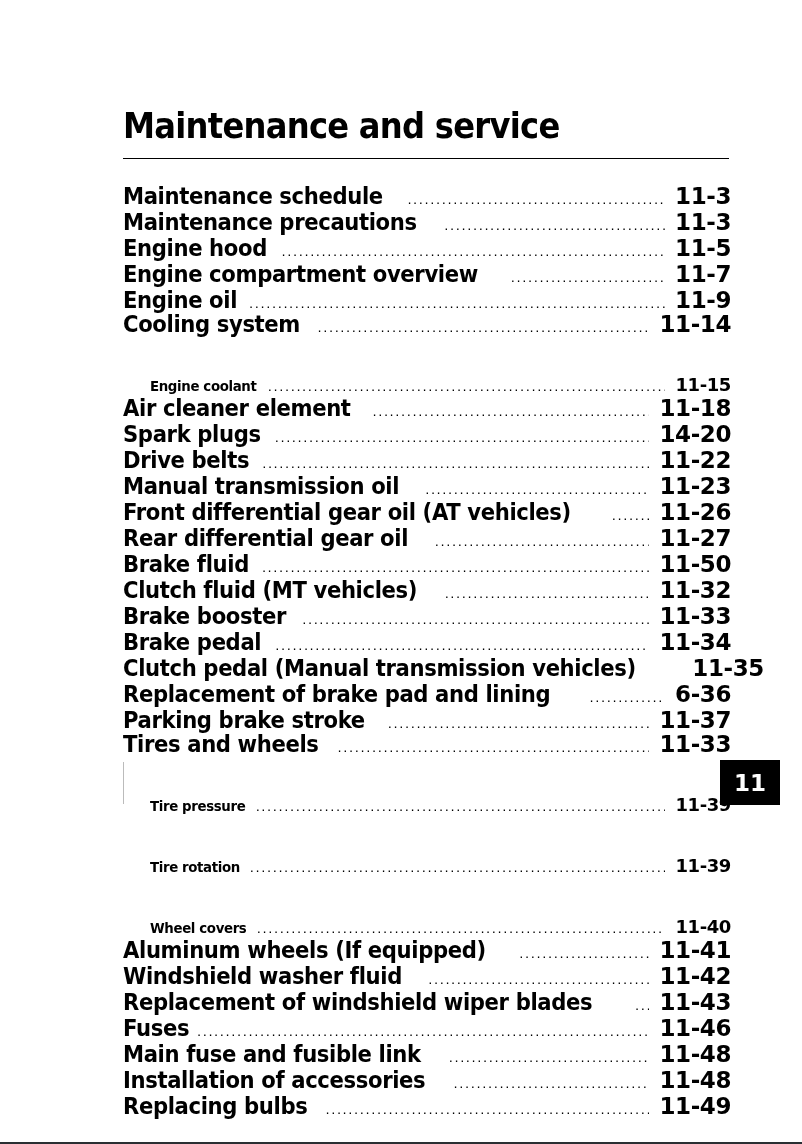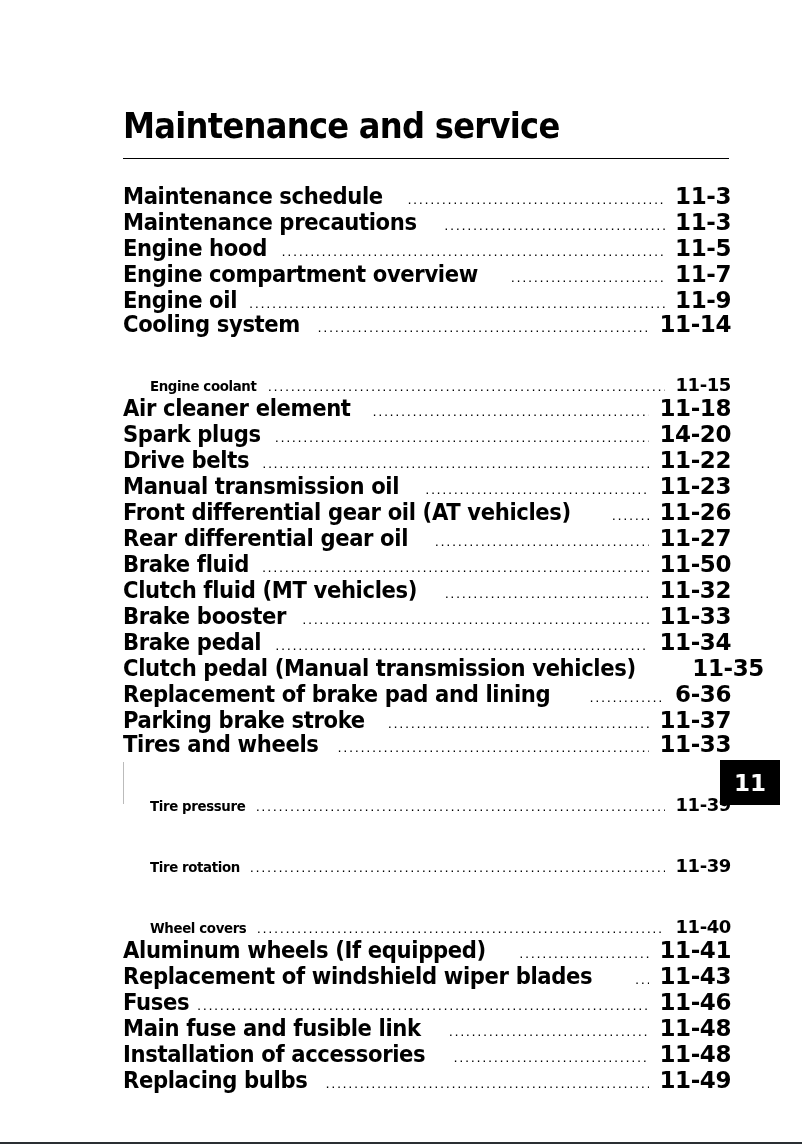--- a/index.html
+++ b/index.html
@@ -159,20 +159,25 @@
       <span class="label">Wheel covers</span>
       <span class="dots"></span>
       <span class="page">11-40</span>
     </div>
   <div class="row">
       <span class="label">Aluminum wheels (If equipped)</span>
       <span class="dots"></span>
       <span class="page">11-41</span>
     </div>
   <div class="row">
+      <span class="label">Windshield washer fluid</span>
+      <span class="dots"></span>
+      <span class="page">11-42</span>
+    </div>
+  <div class="row">
       <span class="label">Replacement of windshield wiper blades</span>
       <span class="dots"></span>
       <span class="page">11-43</span>
     </div>
   <div class="row">
       <span class="label">Fuses</span>
       <span class="dots"></span>
       <span class="page">11-46</span>
     </div>
   <div class="row">

